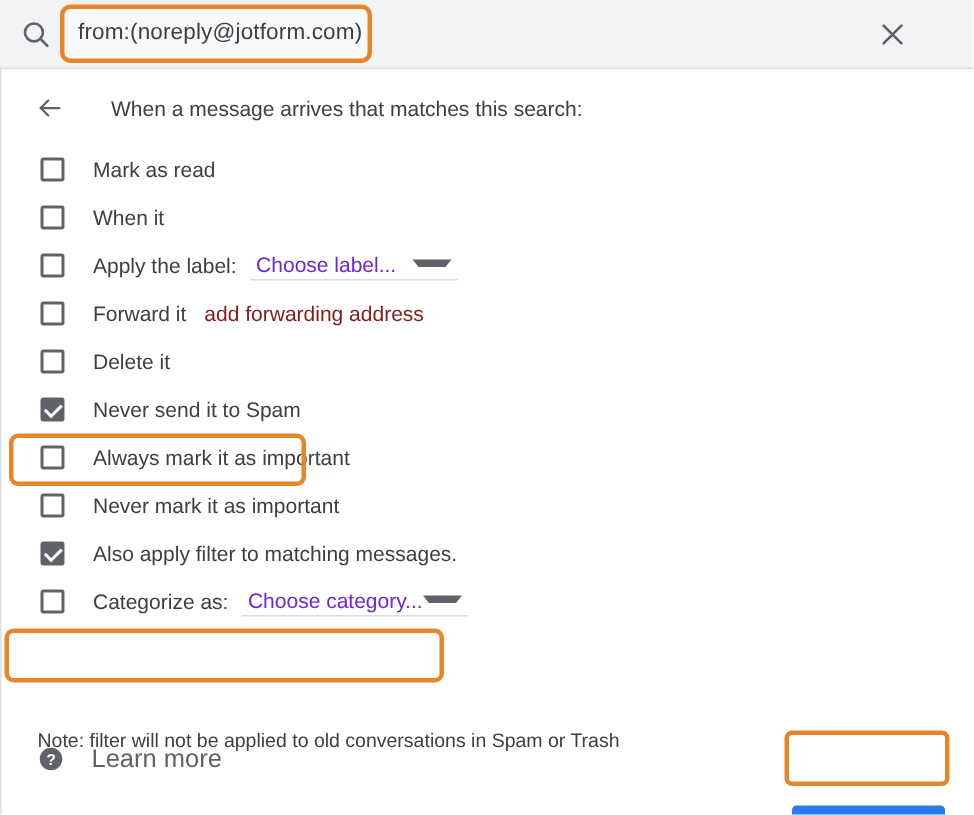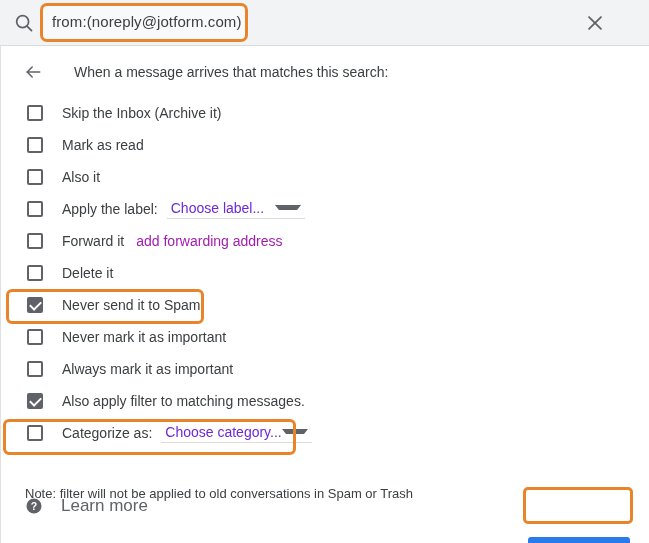--- a/index.html
+++ b/index.html
@@ -136,21 +136,21 @@
   }
   .opt-label {
     margin-left: 19px;
     font-size: 14px;
     color: #3c4043;
     white-space: nowrap;
   }
   .inline-link {
     margin-left: 12px;
     font-size: 14px;
-    color: #a21caf;
+    color: #7f1d1d;
     white-space: nowrap;
     text-decoration: none;
   }
 
   .dropdown {
     margin-left: 9px;
     display: inline-flex;
     align-items: center;
     border-bottom: 1px solid #dadce0;
     padding: 0 4px 2px 4px;
@@ -268,33 +268,29 @@
   <div class="title-row">
     <svg class="back-arrow" viewBox="0 0 24 24">
       <line x1="20" y1="12" x2="5" y2="12" stroke="#5f6368" stroke-width="1.8" stroke-linecap="round"></line>
       <polyline points="11,6 5,12 11,18" fill="none" stroke="#5f6368" stroke-width="1.8" stroke-linecap="round" stroke-linejoin="round"></polyline>
     </svg>
     <span class="title-text">When a message arrives that matches this search:</span>
   </div>
 
   <div class="options">
 
-    <div class="option-row">
-      <span class="cbox"></span>
-      <span class="opt-label">Skip the Inbox (Archive it)</span>
-    </div>
 
     <div class="option-row">
       <span class="cbox"></span>
       <span class="opt-label">Mark as read</span>
     </div>
 
     <div class="option-row">
       <span class="cbox"></span>
-      <span class="opt-label">Also it</span>
+      <span class="opt-label">When it</span>
     </div>
 
     <div class="option-row">
       <span class="cbox"></span>
       <span class="opt-label">Apply the label:</span>
       <span class="dropdown">
         <span class="dd-text">Choose label...</span>
         <span class="caret"></span>
       </span>
     </div>
@@ -310,26 +306,26 @@
       <span class="opt-label">Delete it</span>
     </div>
 
     <div class="option-row">
       <span class="cbox checked"></span>
       <span class="opt-label">Never send it to Spam</span>
     </div>
 
     <div class="option-row">
       <span class="cbox"></span>
+      <span class="opt-label">Always mark it as important</span>
+    </div>
+
+    <div class="option-row">
+      <span class="cbox"></span>
       <span class="opt-label">Never mark it as important</span>
-    </div>
-
-    <div class="option-row">
-      <span class="cbox"></span>
-      <span class="opt-label">Always mark it as important</span>
     </div>
 
     <div class="option-row">
       <span class="cbox checked"></span>
       <span class="opt-label">Also apply filter to matching messages.</span>
     </div>
 
     <div class="option-row">
       <span class="cbox"></span>
       <span class="opt-label">Categorize as:</span>

